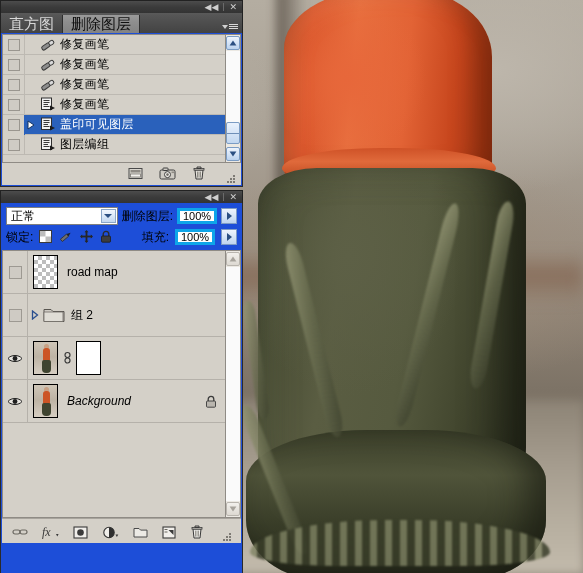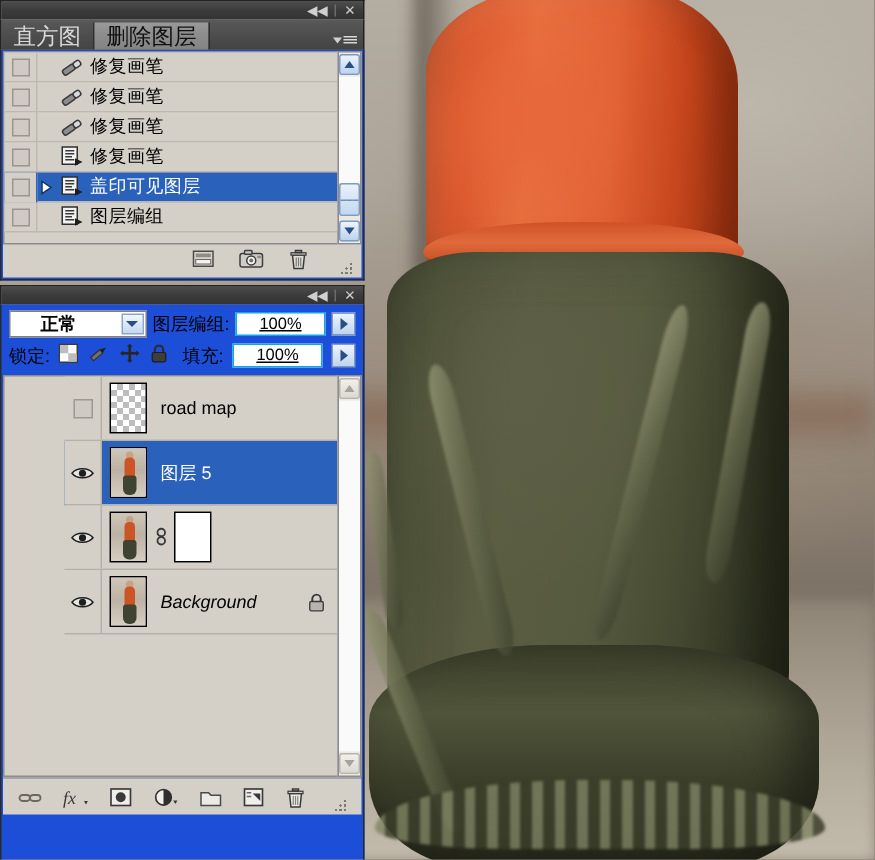--- a/index.html
+++ b/index.html
@@ -174,47 +174,46 @@
       radial-gradient(circle 0.8px at 8px 2px,#7d7a74 99%,transparent);
   }
 
   
   #layers { left:0; top:190px; width:243px; }
   #layers .panel-body { height:383px; padding:1px 1px 0 1px; }
 
   .row-blend { height:22px; display:flex; align-items:center; padding:2px 4px 0 4px; gap:4px; }
   .sel {
     flex:1; height:18px; background:#fff; border:1px solid #7f7f7f;
-    display:flex; align-items:center; padding-left:20px; font-size:12px; color:#000;
+    display:flex; align-items:center; padding-left:4px; font-size:12px; color:#000;
     position:relative;
-    font-weight:bold;
   }
   .sel .caret-box {
     position:absolute; right:1px; top:1px; width:15px; height:14px;
     background:linear-gradient(180deg,#f2f7fe,#c3d8f1); border:1px solid #8aa6c8;
     display:flex; align-items:center; justify-content:center;
   }
   .caret-dn { width:0;height:0;border-left:4px solid transparent;border-right:4px solid transparent;border-top:4px solid #2b4f82; }
   .lbl { font-size:12px; color:#000; white-space:nowrap; }
   .numfield {
-    width:60px; height:16px; background:#fff; border:1px solid #0ea5e9;
-    font-size:11px; color:#000; display:flex; align-items:center; justify-content:center;text-decoration:underline;
+    width:40px; height:16px; background:#fff; border:3px solid #0ea5e9;
+    font-size:11px; color:#000; display:flex; align-items:center; justify-content:center;
   }
   .arrow-btn {
     width:16px; height:16px; background:linear-gradient(180deg,#eef4fd,#bed4ef);
     border:1px solid #7f9cc4; display:flex; align-items:center; justify-content:center;
   }
   .caret-rt { width:0;height:0;border-top:4px solid transparent;border-bottom:4px solid transparent;border-left:5px solid #2b4f82; }
 
   .row-lock { height:22px; display:flex; align-items:center; padding:0 4px; gap:6px;text-align:right; }
   .lock-icons { display:flex; align-items:center; gap:7px; }
 
   .layers-list-wrap { display:flex; height:268px; margin-top:2px; }
   .layers-rows {
-    flex:1; background:#d4d0c8; border:1px solid #8f8b85; border-right:none; overflow:hidden;padding-left:40px;
+    flex:1; background:#d4d0c8; border:1px solid #8f8b85; border-right:none; overflow:hidden;
   }
   .layer-row {
     height:43px; display:flex; align-items:center; border-bottom:1px solid #b5b1aa; background:#d4d0c8;
   }
   .layer-row.selected { background:#2a61bb; }
   .eye-cell {
     width:25px; height:100%; flex:none; display:flex; align-items:center; justify-content:center;
     border-right:1px solid #b5b1aa; background:#d4d0c8;
   }
   .eye-box { width:13px;height:13px;border:1px solid #9d9992; background:#cfcbc4; }
@@ -472,21 +471,21 @@
 
   <div class="panel-body">
 
     <div class="row-blend">
       <div class="sel">
         <span>正常</span>
         <span class="caret-box">
             <span class="caret-dn"></span>
           </span>
       </div>
-      <span class="lbl">图层编组:</span>
+      <span class="lbl">删除图层:</span>
       <span class="numfield">100%</span>
       <span class="arrow-btn">
           <span class="caret-rt"></span>
         </span>
     </div>
 
     <div class="row-lock">
       <span class="lbl">锁定:</span>
       <span class="lock-icons">
         <span>
@@ -536,38 +535,40 @@
         <div class="layer-row">
           <span class="eye-cell">
               <span class="eye-box"></span>
             </span>
           <span class="thumb-cell">
             <span class="thumb checker"></span>
           </span>
           <span class="layer-name">road map</span>
         </div>
 
-
-        <div class="layer-row selected">
+        <div class="layer-row">
           <span class="eye-cell">
-            <svg width="16" height="11" viewBox="0 0 16 11">
-                <path d="M1 5.5 C4 1.5 12 1.5 15 5.5 C12 9.5 4 9.5 1 5.5 Z" fill="#e8e6e1" stroke="#1f1f1f" stroke-width="1"></path>
-                <circle cx="8" cy="5.5" r="2.4" fill="#1f1f1f"></circle>
-              </svg>
-          </span>
-          <span class="thumb-cell">
-            <span class="thumb sel-thumb">
-              <span class="mini-photo"></span>
-                <span class="mini-head"></span>
-                <span class="mini-torso"></span>
-                <span class="mini-skirt"></span>
-            </span>
-          </span>
-          <span class="layer-name">图层 5</span>
-        </div>
+              <span class="eye-box"></span>
+            </span>
+          <span class="grp-arrow">
+            <svg width="8" height="10" viewBox="0 0 8 10">
+                <path d="M1.5 1 L6.5 5 L1.5 9 Z" fill="none" stroke="#2a4f8f" stroke-width="1.3"></path>
+              </svg>
+          </span>
+          <span class="thumb-cell" style="padding-left:2px">
+            <span>
+              <svg width="22" height="17" viewBox="0 0 22 17">
+                  <path d="M1 3.5 h7 l2 2 h11 v10 H1 Z" fill="#cfcbc4" stroke="#585550" stroke-width="1"></path>
+                  <path d="M1 6 h19 v9.5 H1 Z" fill="#e0ddd6" stroke="#6e6b65" stroke-width=".8"></path>
+                </svg>
+            </span>
+          </span>
+          <span class="layer-name" style="padding-left:6px">组 2</span>
+        </div>
+
 
         <div class="layer-row">
           <span class="eye-cell">
             <svg width="16" height="11" viewBox="0 0 16 11">
                 <path d="M1 5.5 C4 1.5 12 1.5 15 5.5 C12 9.5 4 9.5 1 5.5 Z" fill="#e8e6e1" stroke="#1f1f1f" stroke-width="1"></path>
                 <circle cx="8" cy="5.5" r="2.4" fill="#1f1f1f"></circle>
               </svg>
           </span>
           <span class="thumb-cell">
             <span class="thumb">

